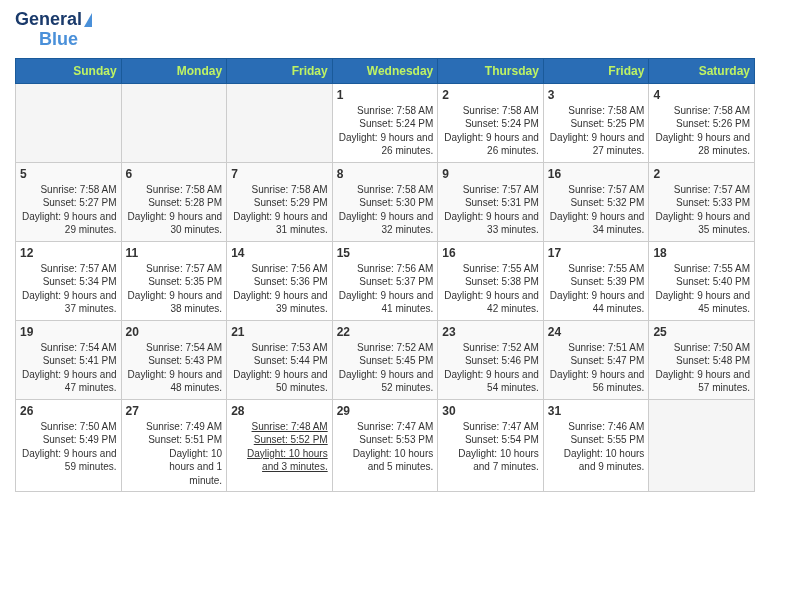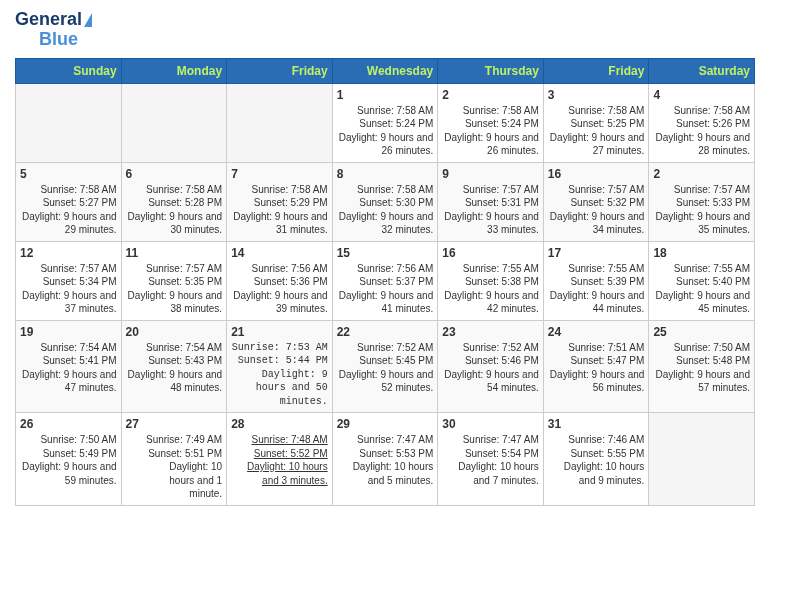--- a/index.html
+++ b/index.html
@@ -255,21 +255,21 @@
 Daylight: 9 hours and 47 minutes.</div>
           </td>
           <td>
             <div class="day-num">20</div>
             <div class="day-info" style="white-space: pre-line;">Sunrise: 7:54 AM
 Sunset: 5:43 PM
 Daylight: 9 hours and 48 minutes.</div>
           </td>
           <td>
             <div class="day-num">21</div>
-            <div class="day-info" style="white-space: pre-line; font-family: Liberation Mono, monospace;">Sunrise: 7:53 AM
+            <div class="day-info" style="white-space: pre-line;">Sunrise: 7:53 AM
 Sunset: 5:44 PM
 Daylight: 9 hours and 50 minutes.</div>
           </td>
           <td>
             <div class="day-num">22</div>
             <div class="day-info" style="white-space: pre-line;">Sunrise: 7:52 AM
 Sunset: 5:45 PM
 Daylight: 9 hours and 52 minutes.</div>
           </td>
           <td>

